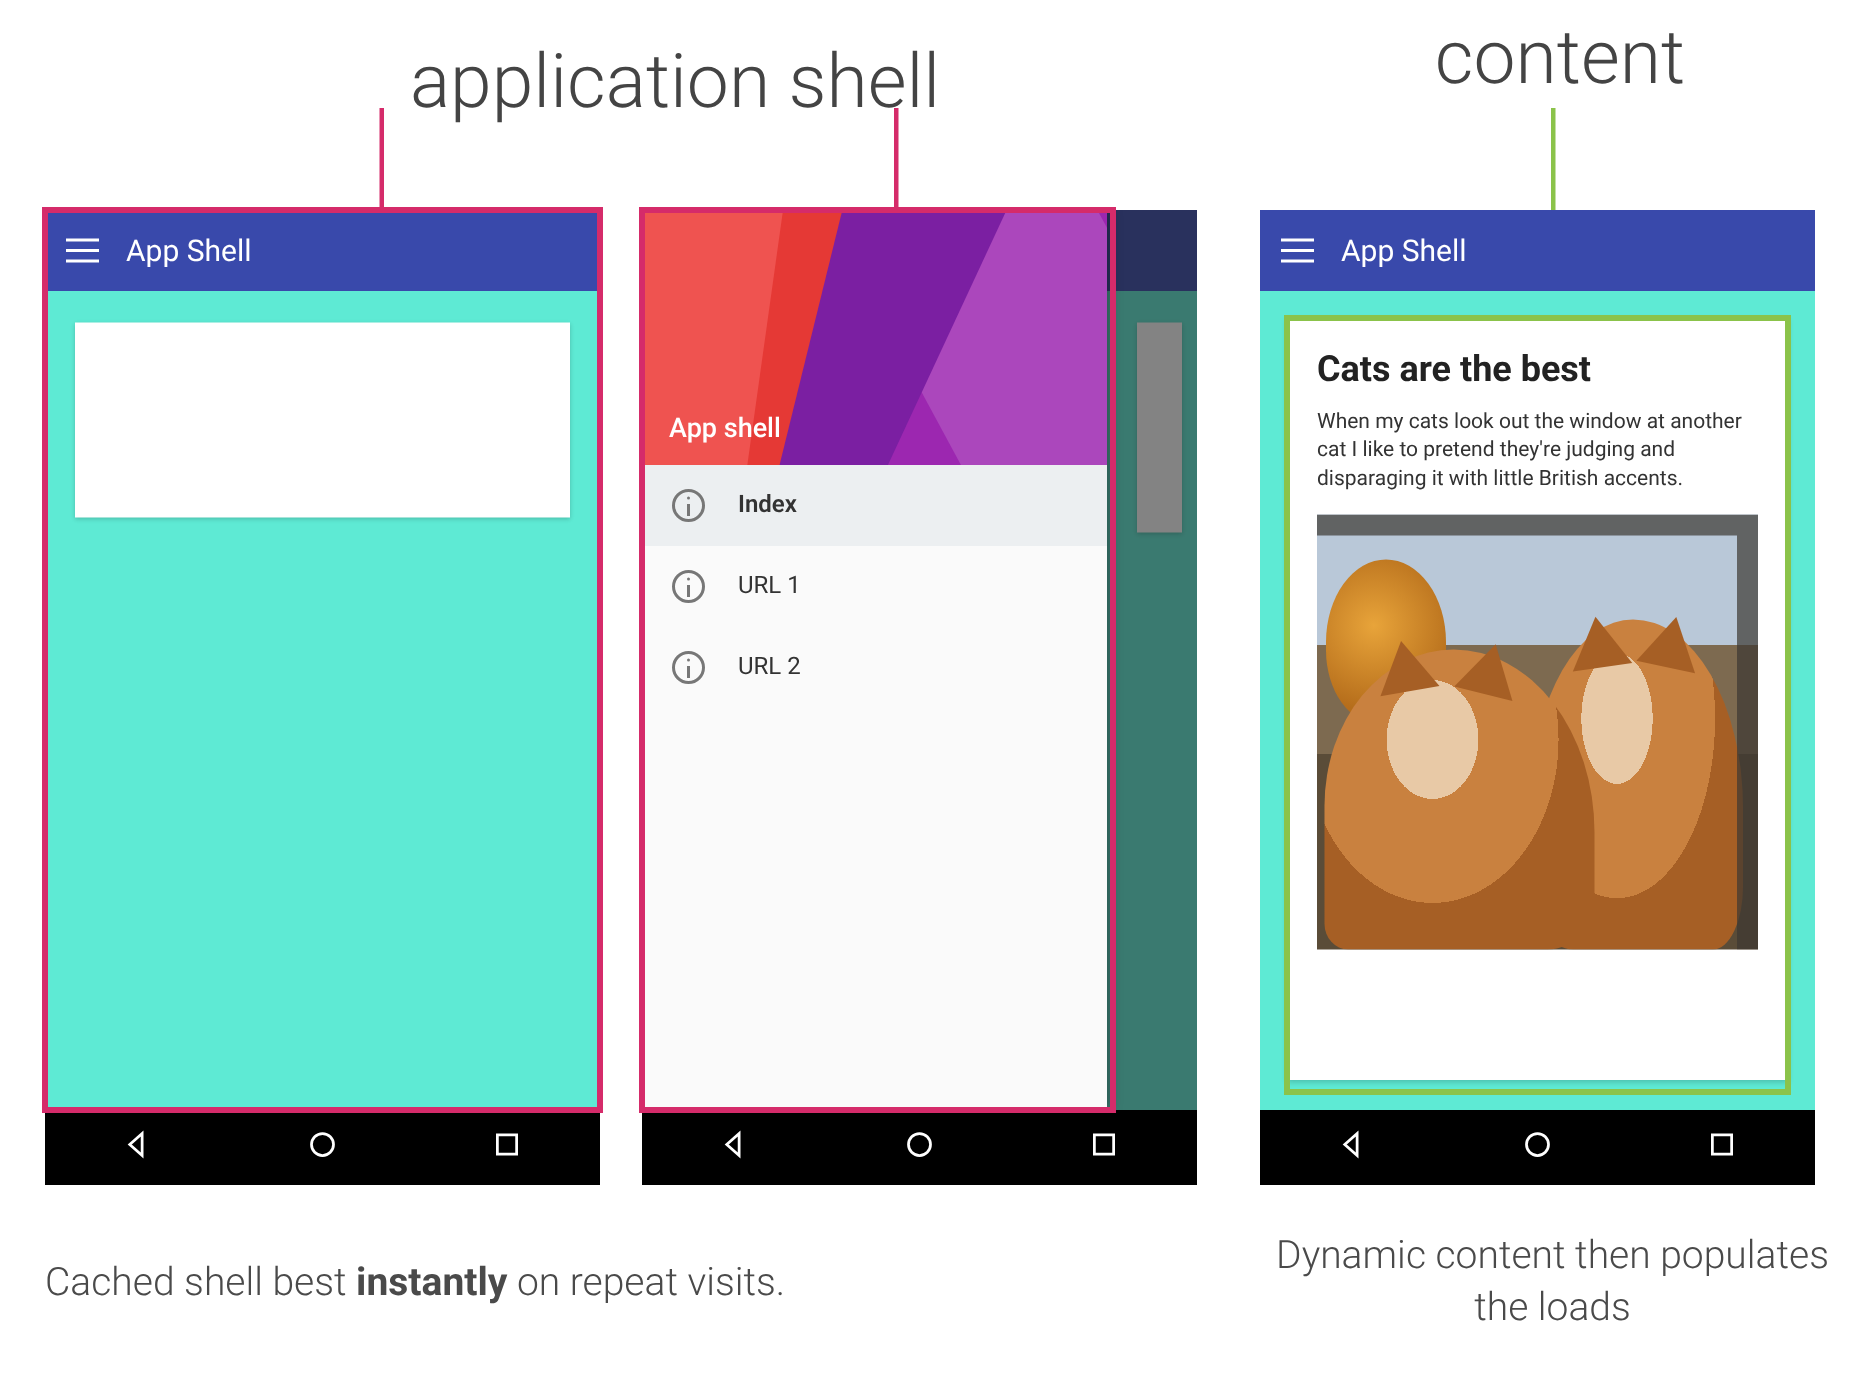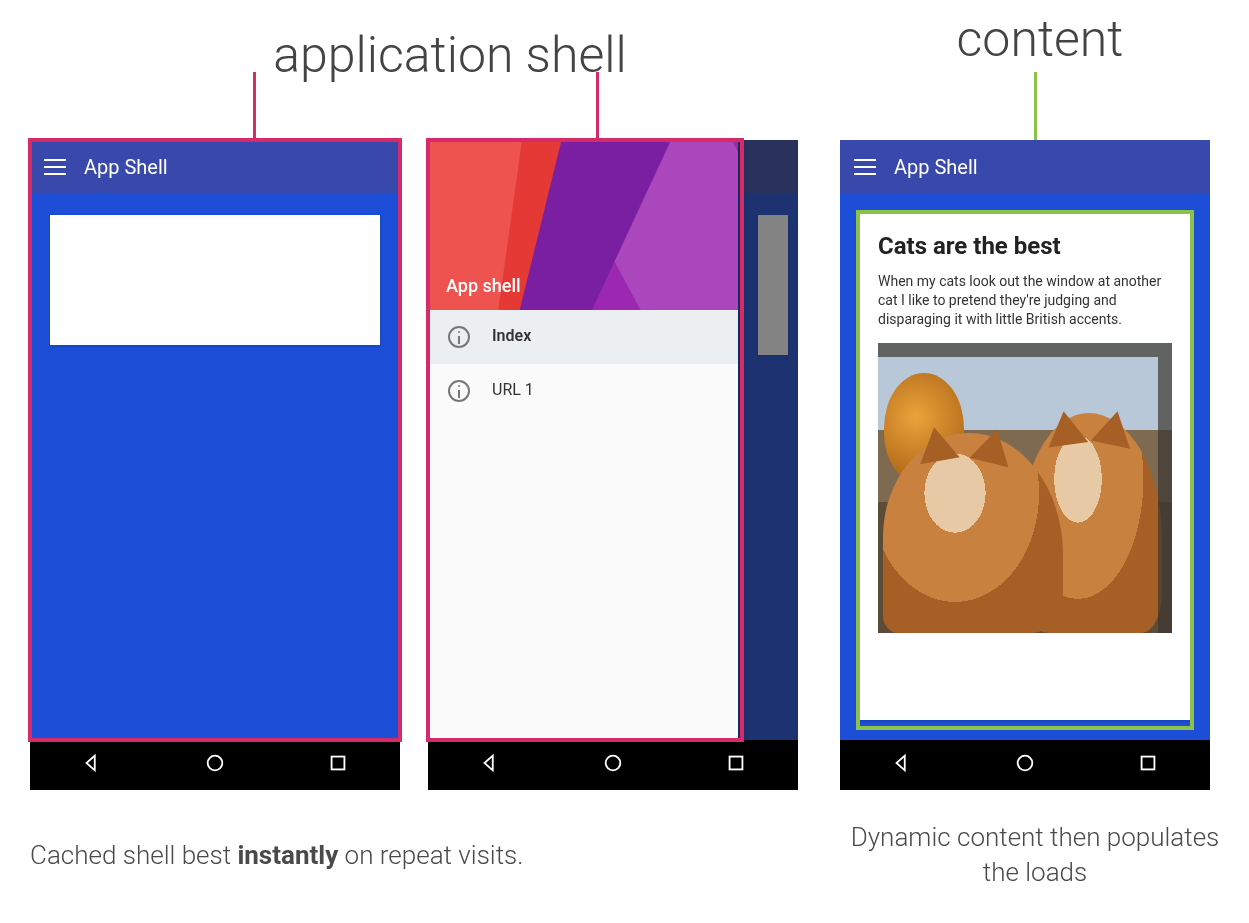--- a/index.html
+++ b/index.html
@@ -32,21 +32,21 @@
   .phone {
     position: relative;
     width: 100%;
     height: 650px;
     background: #000;
     display: flex;
     flex-direction: column;
   }
   .screen {
     flex: 1;
-    background: #1d4ed8;
+    background: #5eead4;
     position: relative;
     overflow: hidden;
   }
   .navbar-bottom {
     height: 50px;
     background: #000;
     display: flex;
     align-items: center;
     justify-content: space-around;
     color: #fff;
@@ -222,20 +222,24 @@
         </div>
         <ul class="drawer-list">
           <li class="active">
             <span class="info-icon"></span>
             <span>Index</span>
           </li>
           <li>
             <span class="info-icon"></span>
             <span>URL 1</span>
           </li>
+          <li>
+            <span class="info-icon"></span>
+            <span>URL 2</span>
+          </li>
         </ul>
       </div>
     </div>
     <div class="navbar-bottom">
       <span><svg viewBox="0 0 24 24">
             <path d="M15 4 L6 12 L15 20 Z"></path>
           </svg></span>
       <span><svg viewBox="0 0 24 24">
             <circle cx="12" cy="12" r="8"></circle>
           </svg></span>

